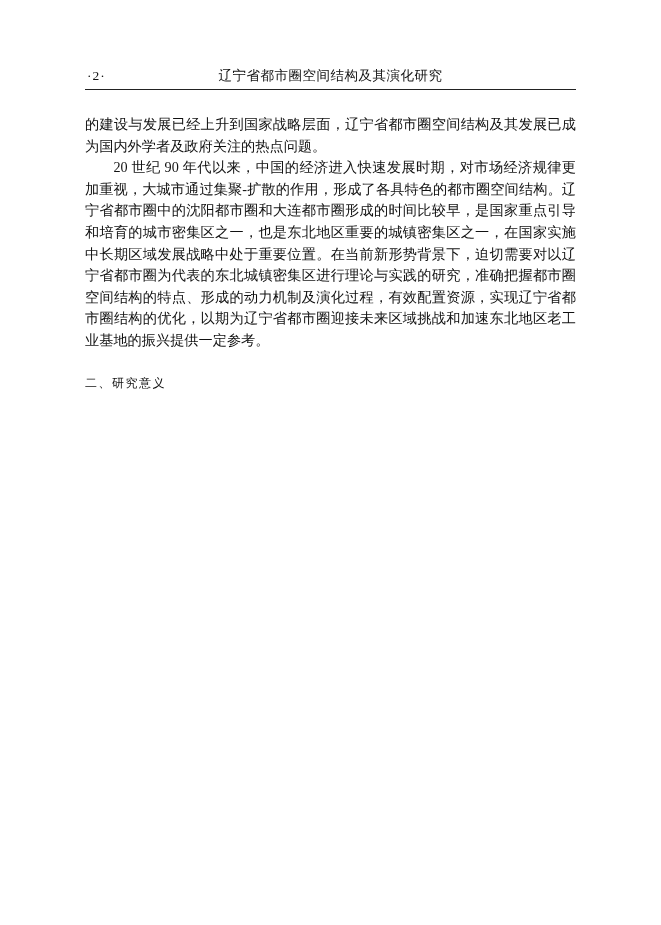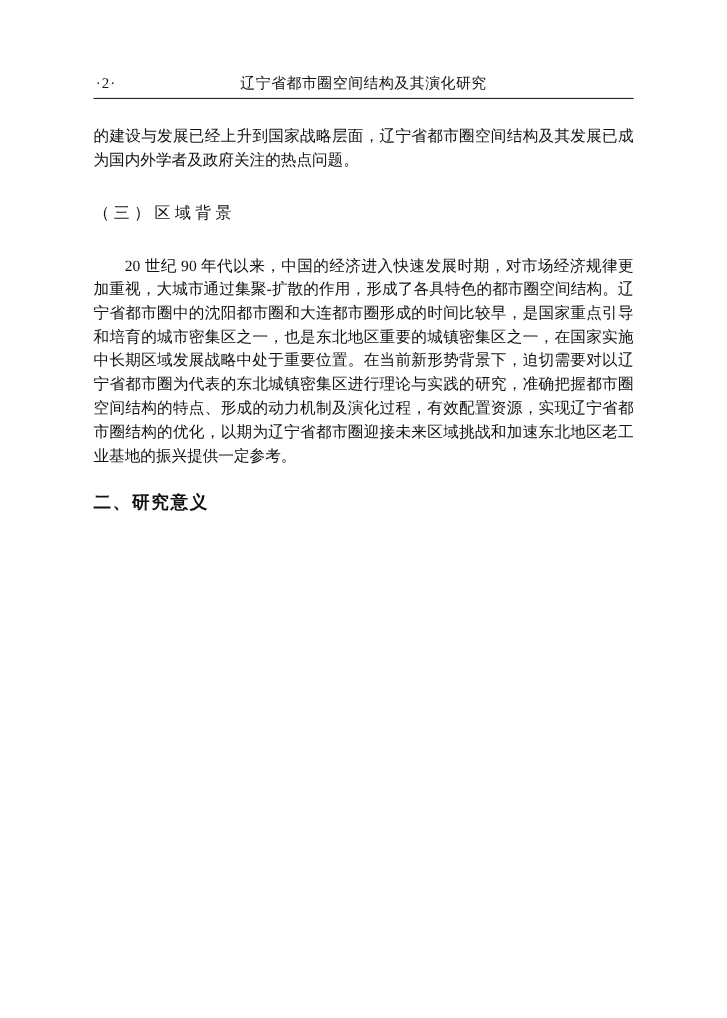--- a/index.html
+++ b/index.html
@@ -55,43 +55,42 @@
     text-indent: 2em;
   }
   .sub-heading {
     font-size: 14.5px;
     font-weight: normal;
     letter-spacing: 4px;
     margin: 27px 0 26px 0;
   }
   .main-heading {
     font-family: "Liberation Sans", "DejaVu Sans", sans-serif;
-    font-size: 16px;
-    font-weight: bold;
+    font-size: 12px;
+    font-weight: normal;
     letter-spacing: 1.5px;
     margin: 21px 0 17px 0;
   }
 </style>
 </head>
 <body>
 
 <div class="page">
 
   <header class="page-header">
     <span class="page-num">·2·</span>
     <span class="running-title">辽宁省都市圈空间结构及其演化研究</span>
   </header>
 
   <div class="header-rule"></div>
 
   <main class="body-text">
 
     <p class="para">的建设与发展已经上升到国家战略层面，辽宁省都市圈空间结构及其发展已成为国内外学者及政府关注的热点问题。</p>
 
-    <h3 class="sub-heading">（三）区域背景</h3>
 
     <p class="para indent">20 世纪 90 年代以来，中国的经济进入快速发展时期，对市场经济规律更加重视，大城市通过集聚-扩散的作用，形成了各具特色的都市圈空间结构。辽宁省都市圈中的沈阳都市圈和大连都市圈形成的时间比较早，是国家重点引导和培育的城市密集区之一，也是东北地区重要的城镇密集区之一，在国家实施中长期区域发展战略中处于重要位置。在当前新形势背景下，迫切需要对以辽宁省都市圈为代表的东北城镇密集区进行理论与实践的研究，准确把握都市圈空间结构的特点、形成的动力机制及演化过程，有效配置资源，实现辽宁省都市圈结构的优化，以期为辽宁省都市圈迎接未来区域挑战和加速东北地区老工业基地的振兴提供一定参考。</p>
 
     <h2 class="main-heading">二、研究意义</h2>
 
 
 
 
 
   </main>

